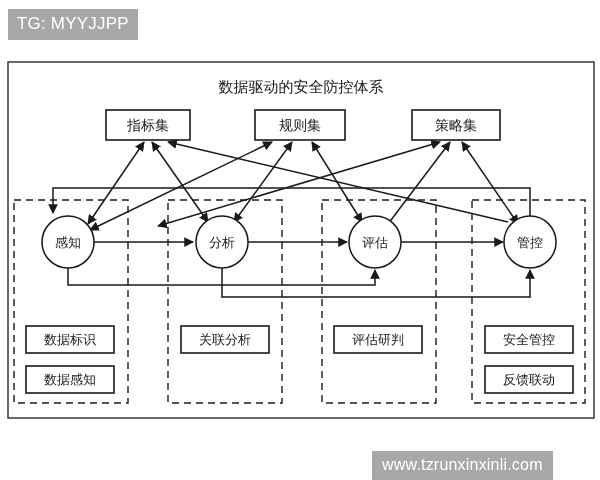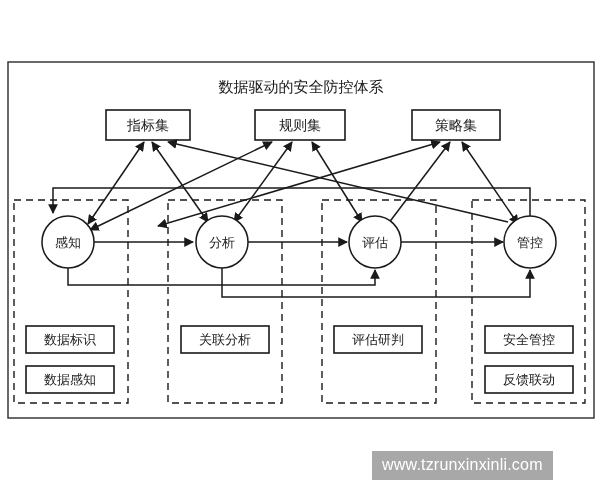--- a/index.html
+++ b/index.html
@@ -174,15 +174,16 @@
     <g>
       <rect class="solid-box" x="485" y="326" width="88" height="27"></rect>
       <text class="leaf-text" x="529" y="344" text-anchor="middle">安全管控</text>
     </g>
     <g>
       <rect class="solid-box" x="485" y="366" width="88" height="27"></rect>
       <text class="leaf-text" x="529" y="384" text-anchor="middle">反馈联动</text>
     </g>
   </svg>
 
+  <div class="wm wm-top">TG: MYYJJPP</div>
   <div class="wm wm-bottom">www.tzrunxinxinli.com</div>
 
 </div>
 
 </body></html>

